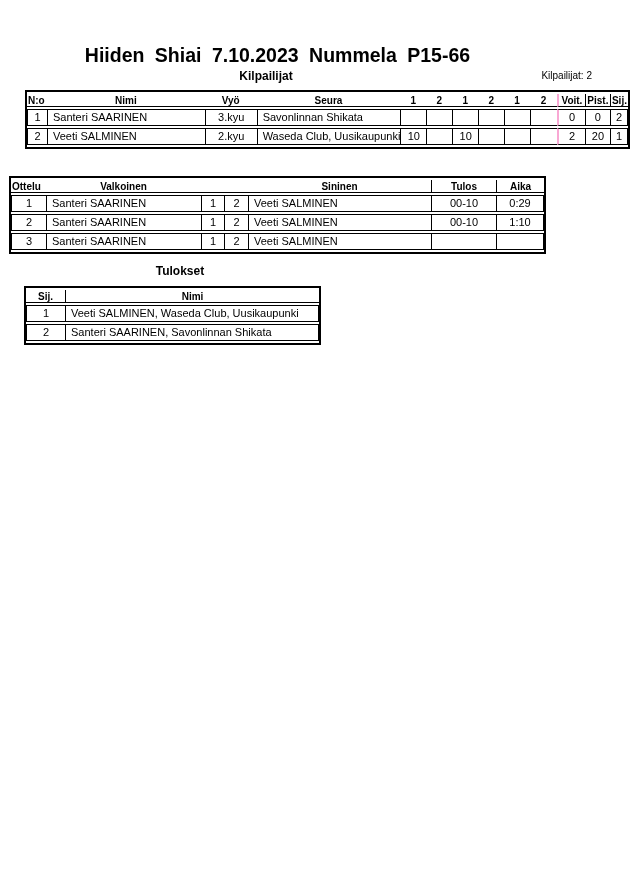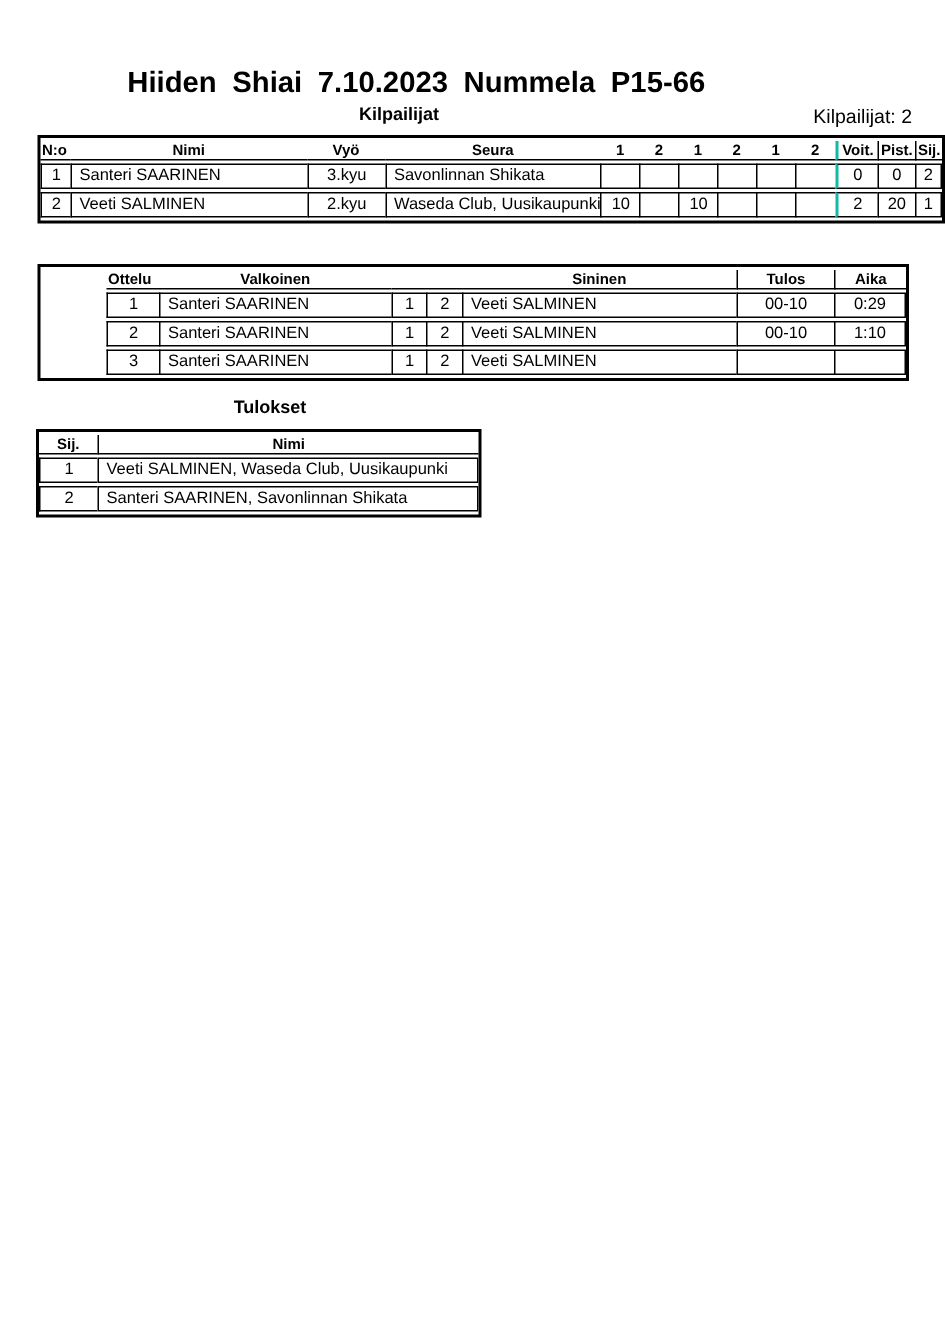--- a/index.html
+++ b/index.html
@@ -13,47 +13,47 @@
     text-align:center;font-size:19.5px;font-weight:bold;
     word-spacing:5px;letter-spacing:0px;white-space:nowrap;
   }
   .section-title{
     position:absolute;font-size:12px;font-weight:bold;text-align:center;
   }
   .st-kilpailijat{top:69px;left:0;width:532px;}
   .st-ottelut{top:175px;left:0;width:586px;}
   .st-tulokset{top:264px;left:0;width:360px;}
   .count-label{
-    position:absolute;top:70px;right:22px;font-size:13px;
+    position:absolute;top:70px;right:38px;font-size:10px;
   }
   table{
     position:absolute;
     border-collapse:separate;border-spacing:0 2px;
     border:2px solid #000;background:#fff;
     table-layout:fixed;
   }
   .t-kilpailijat{top:90px;left:25px;}
-  .t-ottelut{top:176px;left:25px;padding-left:44px;}
+  .t-ottelut{top:176px;left:9px;}
   .t-tulokset{top:286px;left:24px;}
   th{
     font-size:10px;font-weight:bold;height:12px;padding:0 1px;
     border:none;border-bottom:1px solid #000;
     text-align:center;white-space:nowrap;overflow:visible;
   }
   td{
     font-size:11px;height:15px;line-height:15px;padding:0;
     border:1px solid #000;border-right:none;
     text-align:center;white-space:nowrap;overflow:visible;
     background:#fff;
   }
   td.last{border-right:1px solid #000;}
   td.left{text-align:left;padding-left:5px;}
   th.left{text-align:left;}
   .bl{border-left:1px solid #000;}
-  .bl-thick{border-left:2px solid #14b8a6;}
+  .bl-thick{border-left:2px solid #f9a8d4;}
   td.score{padding:0;margin-top:15px;}
 </style>
 </head>
 <body>
 
 <div class="page-title">Hiiden Shiai 7.10.2023 Nummela P15-66</div>
 
 <div class="section-title st-kilpailijat">Kilpailijat</div>
 <div class="count-label">Kilpailijat: 2</div>
 

